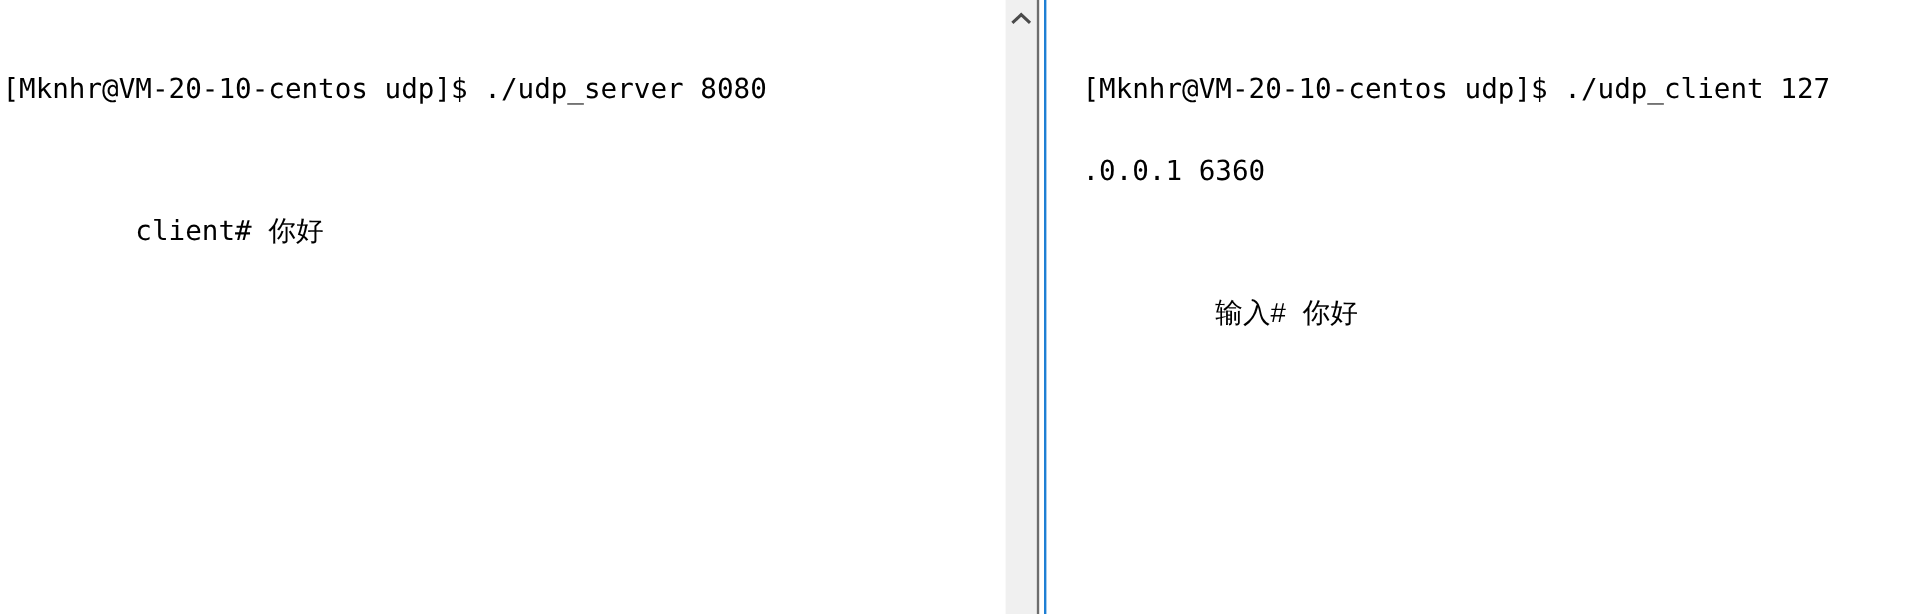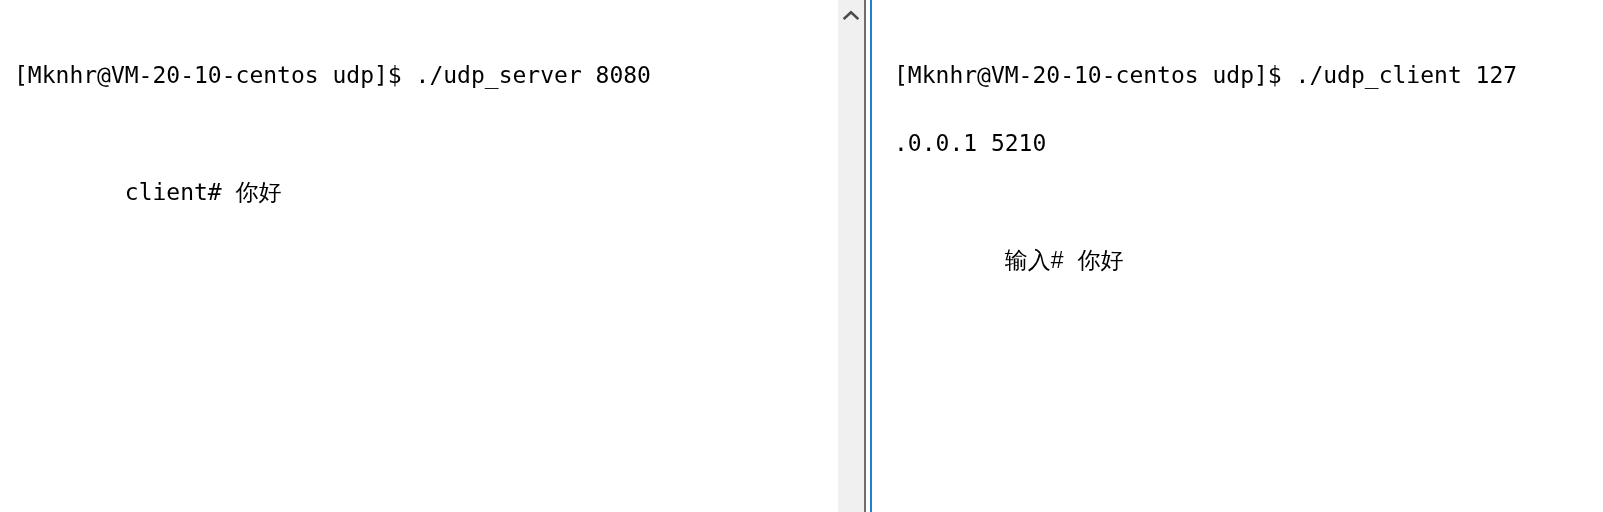--- a/index.html
+++ b/index.html
@@ -24,24 +24,23 @@
     display: flex;
     align-items: stretch;
   }
 
   
   .pane {
     position: relative;
     height: 512px;
     background: #ffffff;
     overflow: hidden;
-    padding-left: 12px;
   }
   .pane-left  { width: 838px; }
-  .pane-right { flex: 1 1 auto; }
+  .pane-right { flex: 1 1 auto; margin-left: 20px; }
 
   .term-body {
     padding: 3px 0 0 2px;
     white-space: pre;
   }
   .pane-right .term-body { padding-left: 9px; }
 
   .line {
     height: 30px;
     line-height: 30px;
@@ -150,21 +149,21 @@
 
   <div class="divider">
     <div class="rule-gray"></div>
     <div class="rule-blue"></div>
   </div>
 
   <div class="pane pane-right">
     <div class="term-body">
 
       <div class="line">[Mknhr@VM-20-10-centos udp]$ ./udp_client 127</div>
-      <div class="line">.0.0.1 5210</div>
+      <div class="line">.0.0.1 6360</div>
 
       <div class="line">
         <span class="cjk">输入#</span><span> </span><span class="cjk">你好</span>
       </div>
 
 
       
       
 
       

